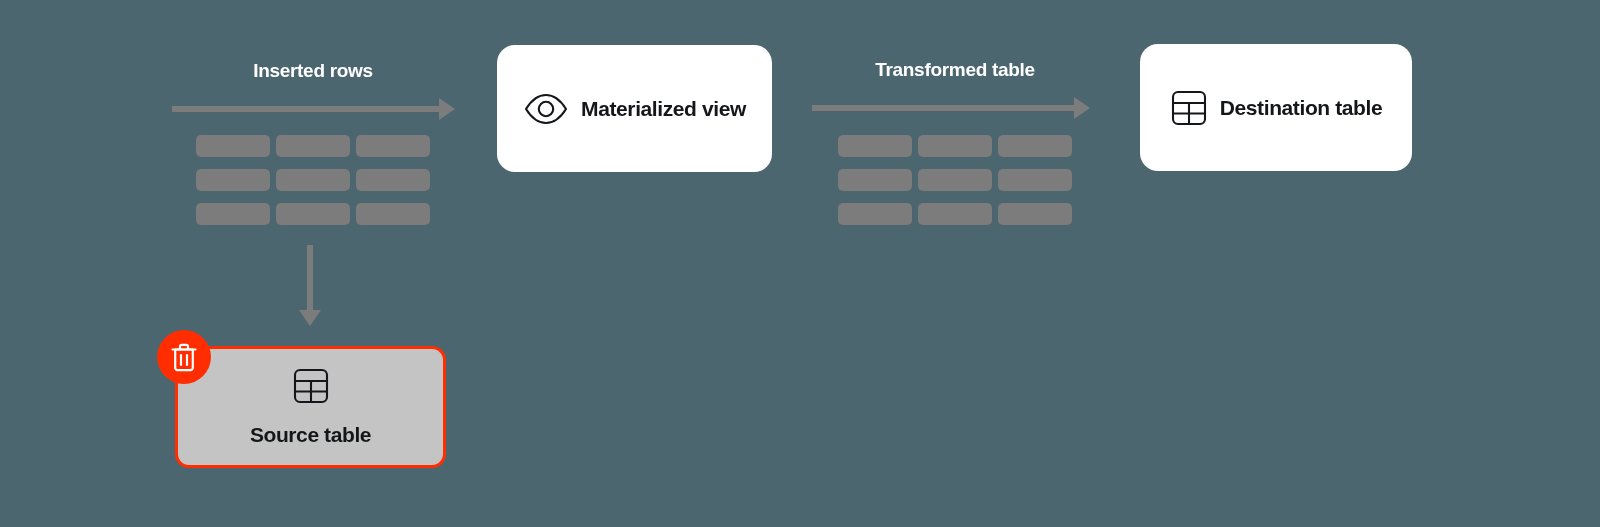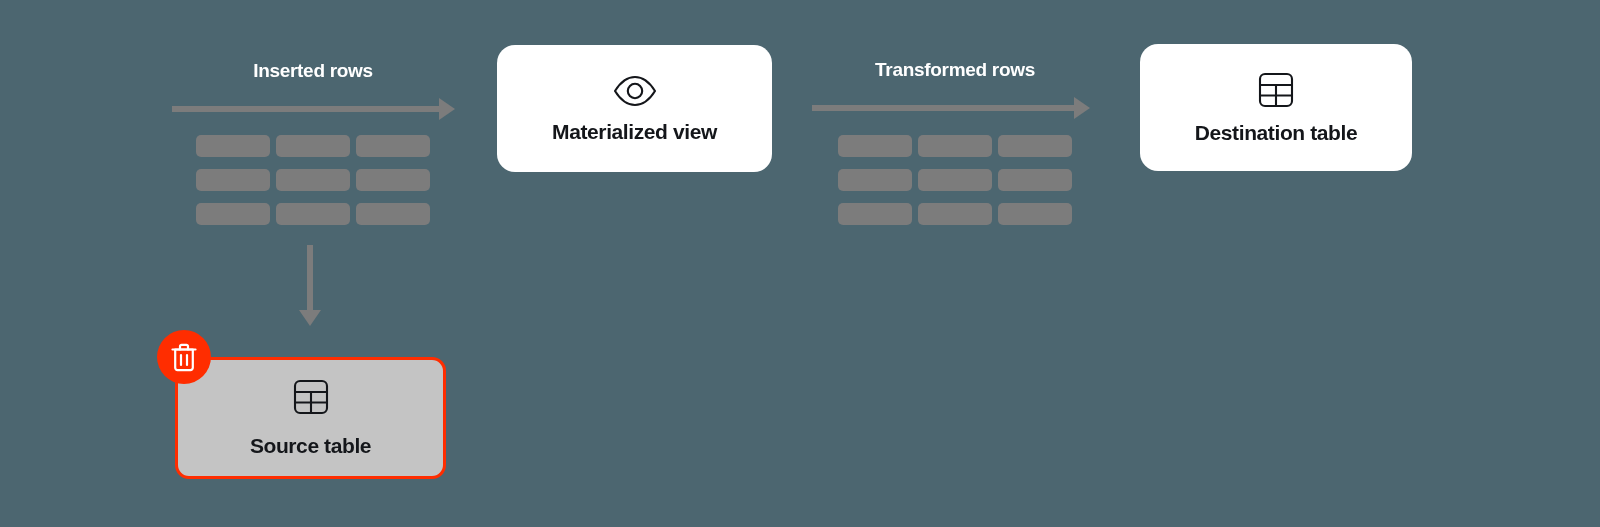--- a/index.html
+++ b/index.html
@@ -73,21 +73,20 @@
     background: #7c7c7c;
     border-radius: 5px;
   }
 
   
   .card {
     position: absolute;
     background: #ffffff;
     border-radius: 18px;
     display: flex;
-    flex-direction: column;
     align-items: center;
     justify-content: center;
     gap: 12px;
   }
   .card .card-label {
     color: #14161a;
     font-size: 21px;
     font-weight: bold;
     letter-spacing: -0.4px;
     white-space: nowrap;
@@ -151,21 +150,21 @@
   <div class="card" style="left:497px; top:45px; width:275px; height:127px;">
     <span class="icon-slot">
       <svg width="46" height="34" viewBox="0 0 46 34" fill="none" stroke="#14161a" stroke-width="2.1" stroke-linecap="round" stroke-linejoin="round">
         <path d="M3 17 C 9.5 6.5, 16 3, 23 3 C 30 3, 36.5 6.5, 43 17 C 36.5 27.5, 30 31, 23 31 C 16 31, 9.5 27.5, 3 17 Z"></path>
         <circle cx="23" cy="17" r="7.2"></circle>
       </svg>
     </span>
     <span class="card-label">Materialized view</span>
   </div>
 
-  <div class="flow-label" style="left:838px; top:60px; width:234px;">Transformed rows</div>
+  <div class="flow-label" style="left:838px; top:60px; width:234px;">Transformed table</div>
 
   <div class="h-arrow" style="left:812px; top:97px; width:278px;">
     <div class="shaft" style="width:262px;"></div>
     <div class="head"></div>
   </div>
 
   <div class="row-grid" style="left:838px; top:135px; width:234px;">
     <div class="row-block"></div>
     <div class="row-block"></div>
     <div class="row-block"></div>
@@ -187,21 +186,21 @@
       </svg>
     </span>
     <span class="card-label">Destination table</span>
   </div>
 
   <div class="v-arrow" style="left:299px; top:245px; height:81px;">
     <div class="shaft"></div>
     <div class="head"></div>
   </div>
 
-  <div class="src-card" style="left:175px; top:346px; width:271px; height:122px;margin-top:11px;">
+  <div class="src-card" style="left:175px; top:346px; width:271px; height:122px;">
     <span class="icon-slot">
       <svg width="38" height="38" viewBox="0 0 38 38" fill="none" stroke="#14161a" stroke-width="2.1" stroke-linecap="round" stroke-linejoin="round">
         <rect x="3" y="3" width="32" height="32" rx="5"></rect>
         <line x1="3" y1="14" x2="35" y2="14"></line>
         <line x1="19" y1="14" x2="19" y2="35"></line>
         <line x1="3" y1="24.5" x2="35" y2="24.5"></line>
       </svg>
     </span>
     <span class="card-label">Source table</span>
   </div>

